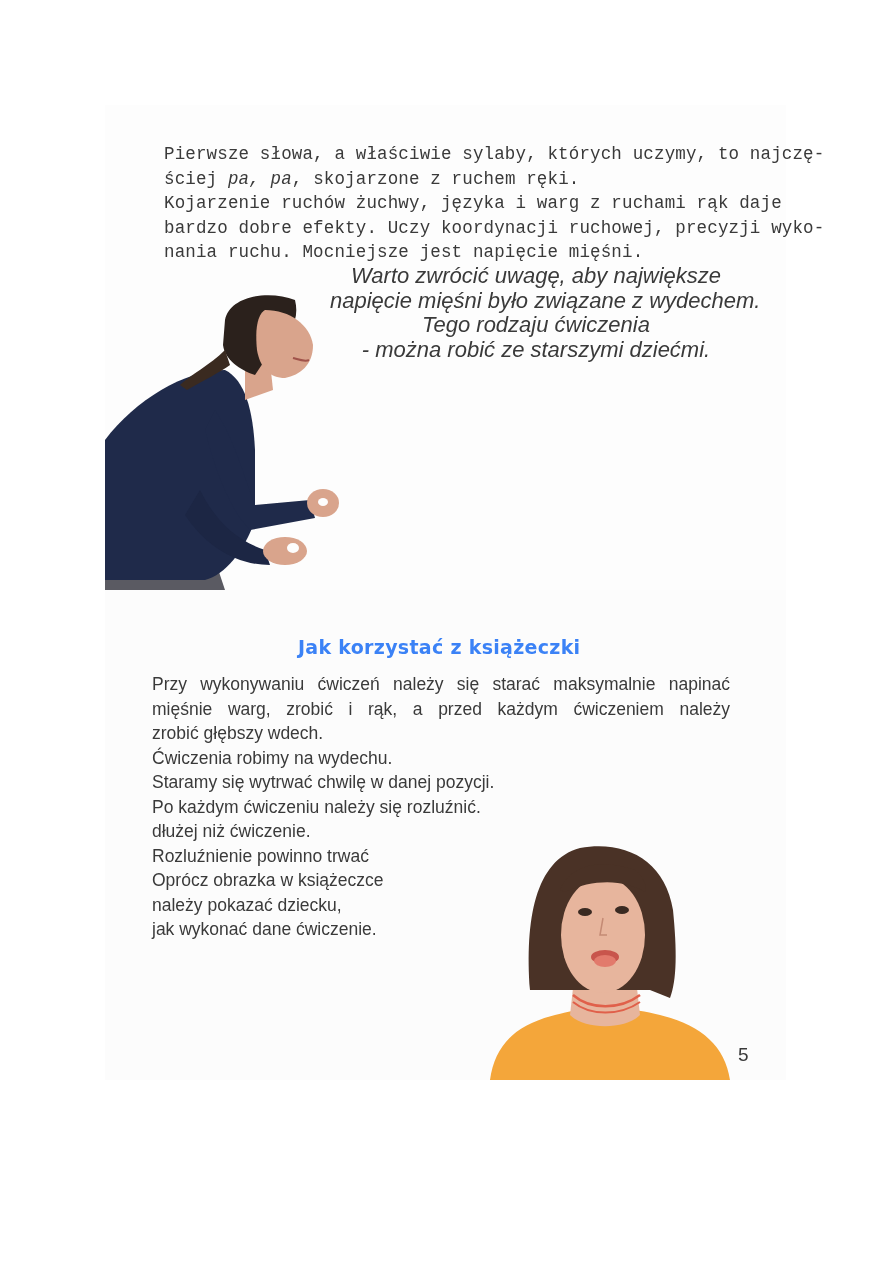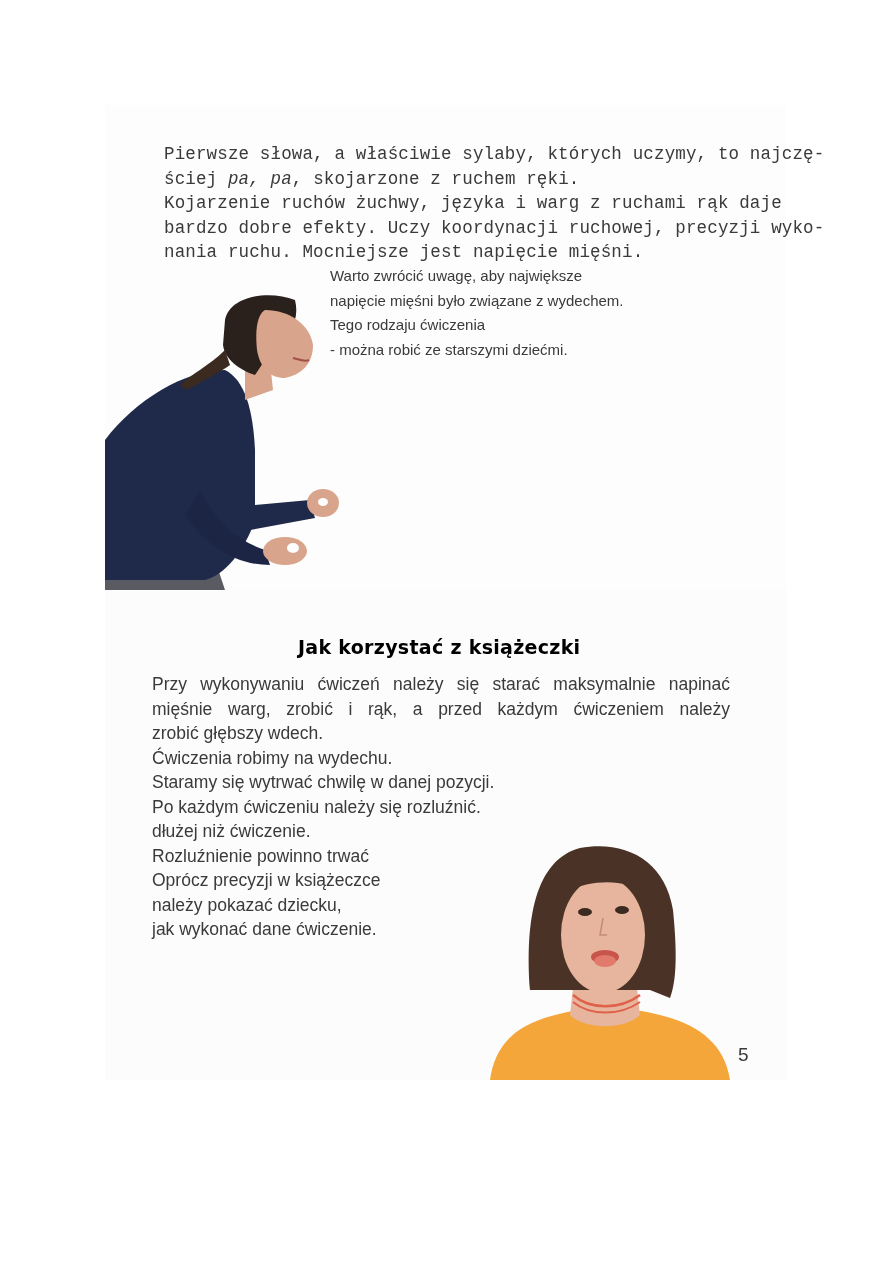--- a/index.html
+++ b/index.html
@@ -9,25 +9,25 @@
     }
     .scan {
       position: absolute; left: 105px; top: 105px; width: 681px; height: 975px;
       background: #fdfdfd;
     }
     .scan-top { position: absolute; left: 0; top: 0; width: 681px; height: 485px; background: #fdfdfd; }
     .scan-bottom { position: absolute; left: 0; top: 485px; width: 681px; height: 490px; background: #fcfcfc; }
     .p1 { position: absolute; left: 164px; top: 142px; width: 582px; font-size: 17.5px; line-height: 24.5px; letter-spacing: 0.15px; font-family: Liberation Mono, monospace; }
     .p1 .line { display: block; white-space: nowrap; }
     .justify { text-align: justify; text-align-last: justify; }
-    .p2 { position: absolute; left: 330px; top: 264px; width: 412px; font-size: 15px; line-height: 24.5px; text-align: left; }
+    .p2 { position: absolute; left: 330px; top: 264px; width: 412px; font-size: 22px; line-height: 24.5px; text-align: center; font-style: italic; }
     .p2 .line { display: block; white-space: nowrap; }
     .heading {
       position: absolute; left: 298px; top: 636px; width: 300px;
-      font-family: "DejaVu Sans", sans-serif; font-weight: bold; font-size: 19px; color: #000000; letter-spacing: 0.3px;
+      font-family: "DejaVu Sans", sans-serif; font-weight: bold; font-size: 19px; color: #3b82f6; letter-spacing: 0.3px;
     }
     .p3 { position: absolute; left: 152px; top: 672px; width: 578px; font-size: 17.5px; line-height: 24.5px; }
     .p3 .line { display: block; white-space: nowrap; }
     .pagenum { position: absolute; left: 738px; top: 1044px; font-size: 19px; color: #3a3a3a; }
     .photo { position: absolute; overflow: hidden; }
     .woman { left: 105px; top: 290px; width: 240px; height: 300px; }
     .girl { left: 485px; top: 830px; width: 250px; height: 250px; }
   </style>
 </head>
 <body>
@@ -82,21 +82,21 @@
 
 <div class="p3">
   <span class="line justify">Przy wykonywaniu ćwiczeń należy się starać maksymalnie napinać</span>
   <span class="line justify">mięśnie warg, zrobić i rąk, a przed każdym ćwiczeniem należy</span>
   <span class="line">zrobić głębszy wdech.</span>
   <span class="line">Ćwiczenia robimy na wydechu.</span>
   <span class="line">Staramy się wytrwać chwilę w danej pozycji.</span>
   <span class="line">Po każdym ćwiczeniu należy się rozluźnić.</span>
   <span class="line">dłużej niż ćwiczenie.</span>
   <span class="line">Rozluźnienie powinno trwać</span>
-  <span class="line">Oprócz precyzji w książeczce</span>
+  <span class="line">Oprócz obrazka w książeczce</span>
   <span class="line">należy pokazać dziecku,</span>
   <span class="line">jak wykonać dane ćwiczenie.</span>
 </div>
 
 <div class="photo girl">
   <svg width="250" height="250" viewBox="0 0 250 250">
 
     <path d="M5 250 C10 215 30 195 70 185 C90 180 100 178 120 180 C140 178 155 180 175 185 C215 195 240 215 245 250 Z" fill="#f4a63a"></path>
 
     <path d="M90 140 L150 140 L155 185 C140 200 100 200 85 185 Z" fill="#e7b59d"></path>

